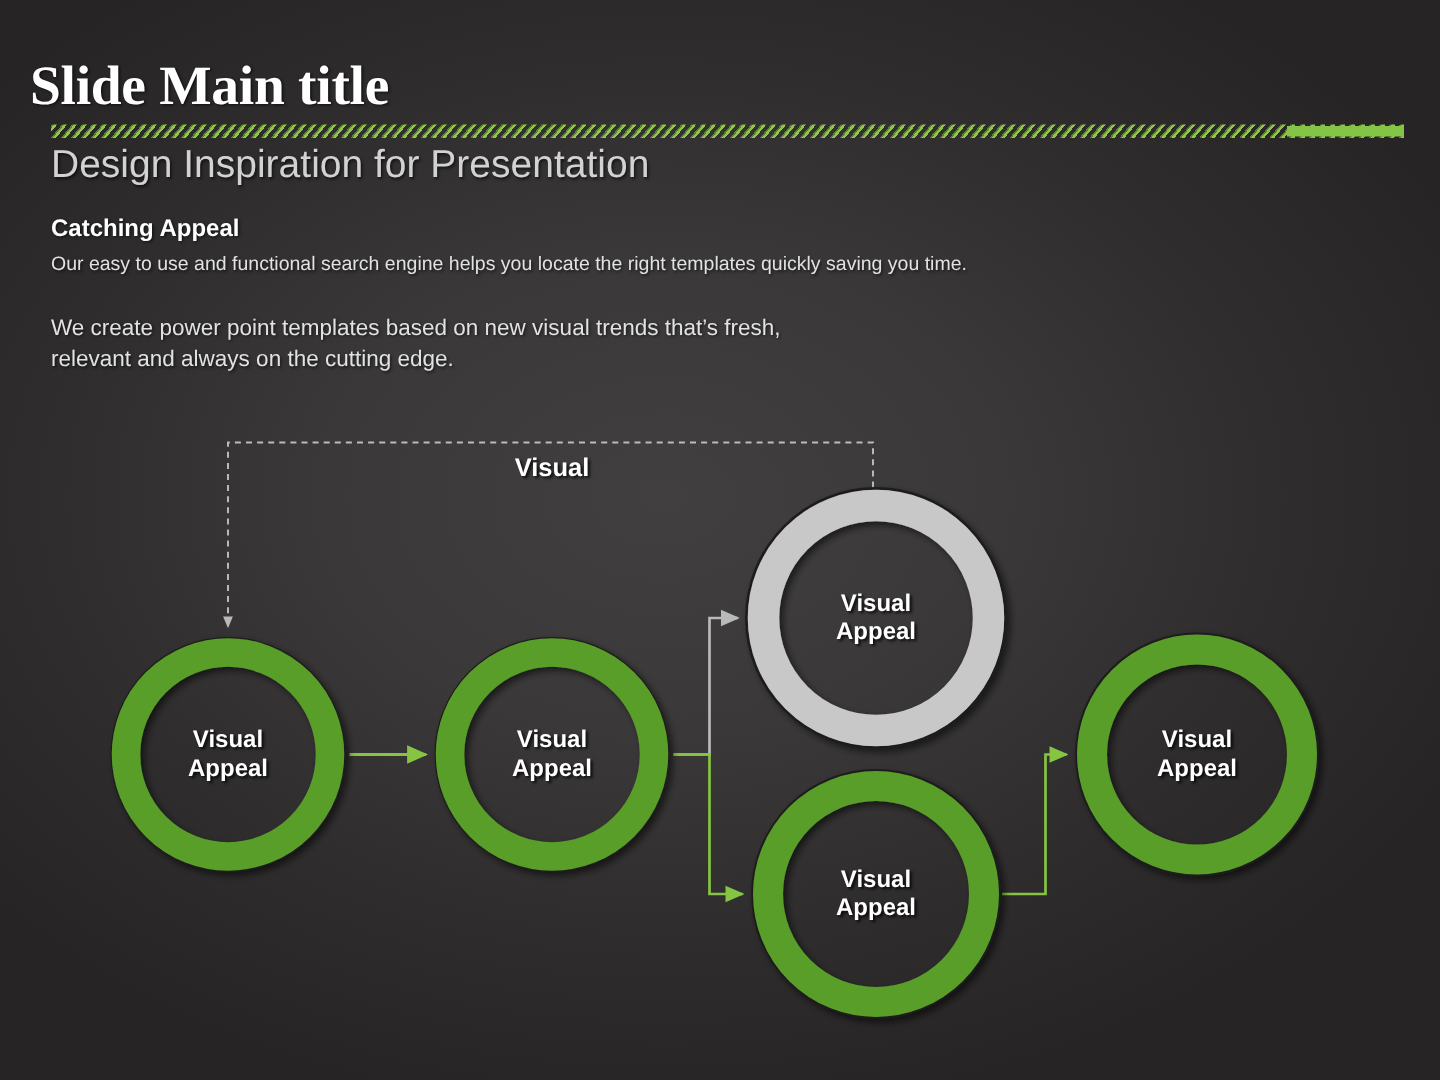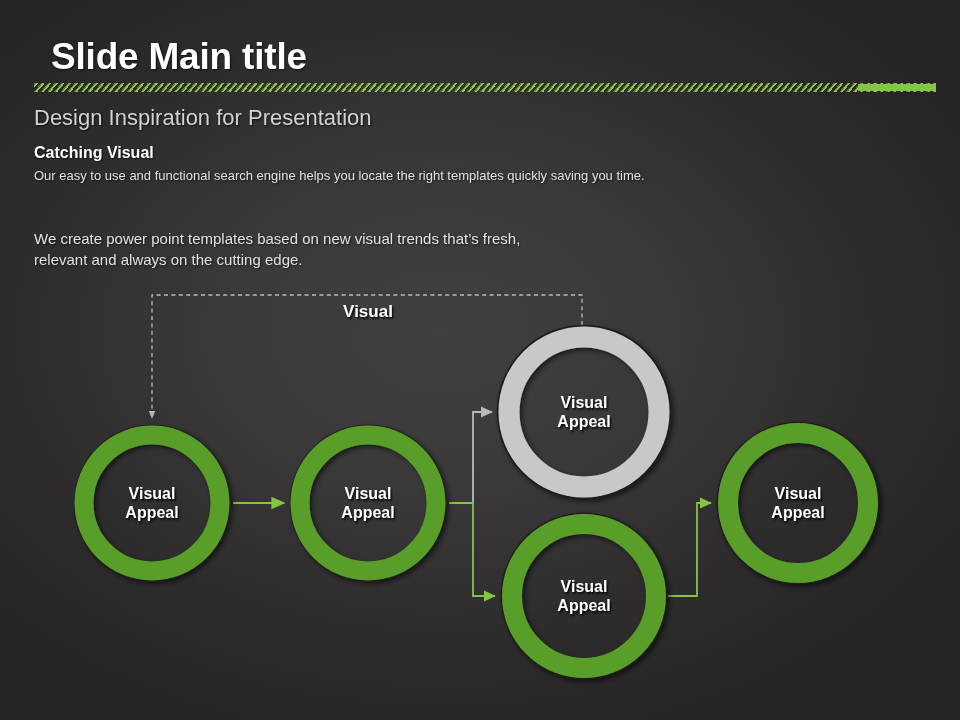--- a/index.html
+++ b/index.html
@@ -12,64 +12,63 @@
   }
   #slide{
     position:absolute;inset:0;
     width:960px;height:720px;
     background:
       radial-gradient(ellipse 62% 58% at 46% 46%, #413f3f 0%, #3a3838 38%, #2f2d2d 68%, #262424 100%);
     overflow:hidden;
   }
   
   #title{
-    position:absolute;left:51px;top:36px;
+    position:absolute;left:20px;top:36px;
     font-size:37px;font-weight:bold;color:#ffffff;
     letter-spacing:-0.2px;
     text-shadow:1px 1px 2px rgba(0,0,0,.65);
     white-space:nowrap;
+    font-family:Liberation Serif, serif;
   }
   #divider{
     position:absolute;left:34px;top:83px;width:902px;height:9px;
     background-image:repeating-linear-gradient(
       -50deg,
       #8fc54a 0px, #8fc54a 1.6px,
       #5d7f32 1.6px, #5d7f32 2.6px,
       rgba(0,0,0,0) 2.6px, rgba(0,0,0,0) 5.1px);
   }
   #accent-bar{
     position:absolute;left:858px;top:84px;width:78px;height:7px;
     background:#84c446;
   }
   #subtitle{
     position:absolute;left:34px;top:94px;
-    font-size:22px;color:#d2d2d2;font-weight:normal;
+    font-size:26px;color:#d2d2d2;font-weight:normal;
     text-shadow:1px 1px 2px rgba(0,0,0,.6);
     white-space:nowrap;
-    margin-top:11px;
   }
   
   #body-head{
     position:absolute;left:34px;top:144px;
     font-size:16px;font-weight:bold;color:#ffffff;
     text-shadow:1px 1px 2px rgba(0,0,0,.6);
     white-space:nowrap;
   }
   #body-p1{
     position:absolute;left:34px;top:168px;
     font-size:13px;color:#e2e2e2;
     text-shadow:1px 1px 2px rgba(0,0,0,.55);
     white-space:nowrap;
   }
   #body-p2{
     position:absolute;left:34px;top:208px;
     font-size:15px;color:#e2e2e2;line-height:21px;
     text-shadow:1px 1px 2px rgba(0,0,0,.55);
     white-space:pre-line;
-    margin-top:20px;
   }
   
   #diagram{position:absolute;left:0;top:0;width:960px;height:720px;}
   #diagram svg{position:absolute;left:0;top:0;}
   .node-label{
     position:absolute;
     text-align:center;
     font-size:16px;font-weight:bold;color:#ffffff;
     line-height:19px;
     text-shadow:1.5px 1.5px 2px rgba(0,0,0,.8);
@@ -89,21 +88,21 @@
 
 <div id="slide">
 
   <div id="title">Slide Main title</div>
 
   <div id="divider"></div>
   <div id="accent-bar"></div>
 
   <div id="subtitle">Design Inspiration for Presentation</div>
 
-  <div id="body-head">Catching Visual</div>
+  <div id="body-head">Catching Appeal</div>
   <div id="body-p1">Our easy to use and functional search engine helps you locate the right templates quickly saving you time.</div>
   <div id="body-p2">We create power point templates based on new visual trends that’s fresh,
 relevant and always on the cutting edge.</div>
 
   <div id="diagram">
 
     <svg width="960" height="720" viewBox="0 0 960 720">
       <defs>
         <marker id="arrow-green" viewBox="0 0 10 10" refX="9" refY="5" markerWidth="7" markerHeight="7" orient="auto-start-reverse">
           <path d="M 0 0.6 L 10 5 L 0 9.4 z" fill="#86c443"></path>

